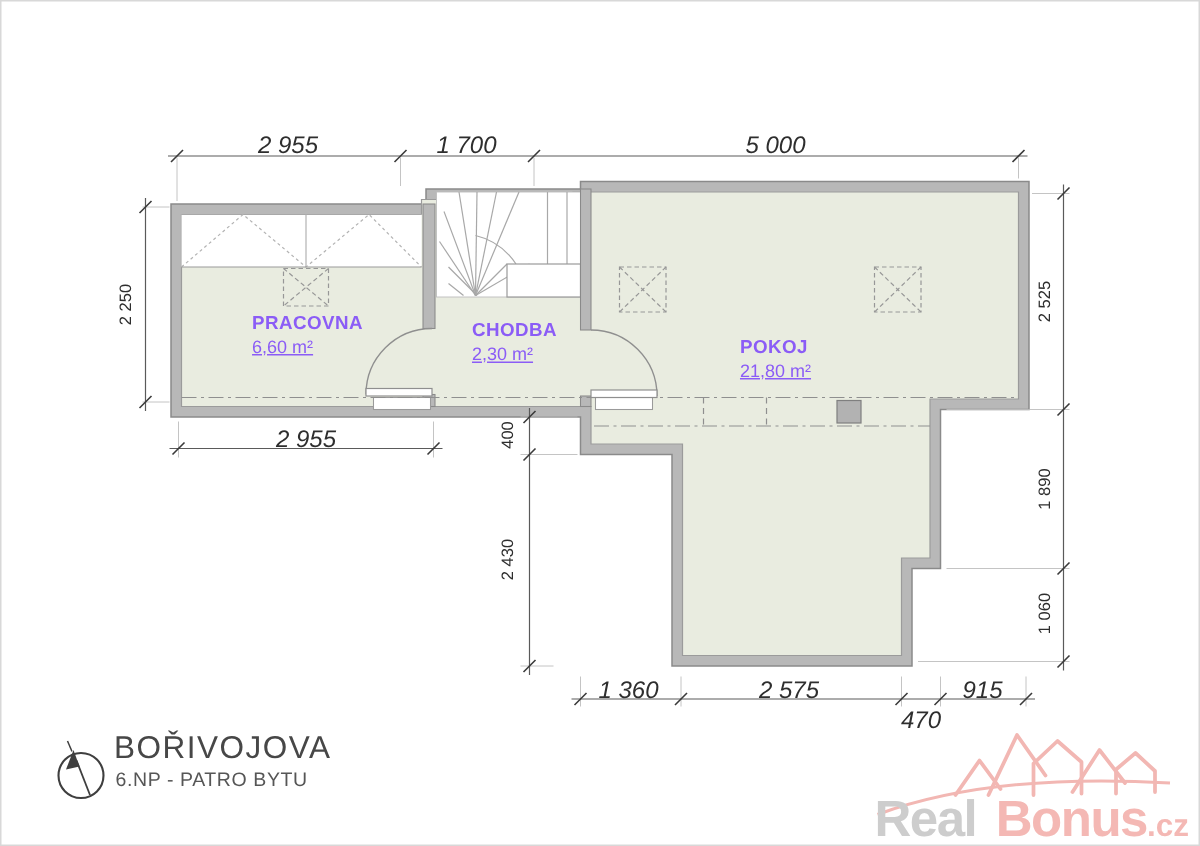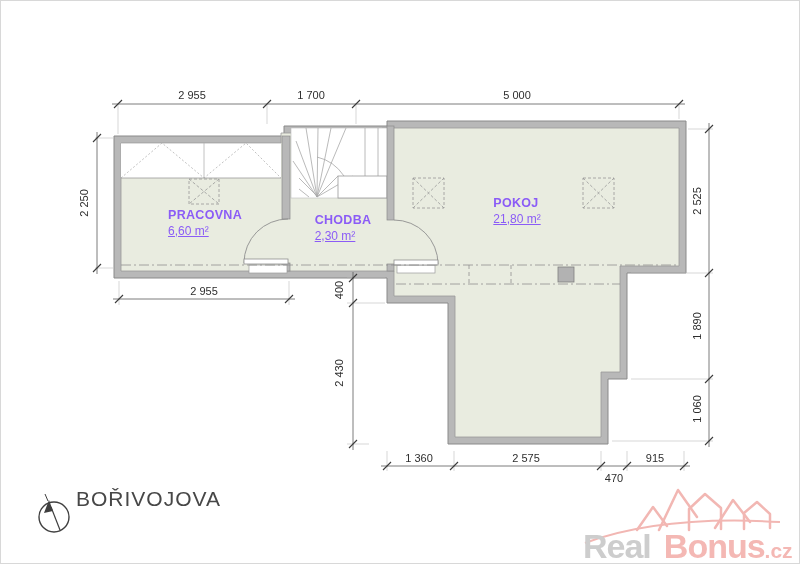--- a/index.html
+++ b/index.html
@@ -3,21 +3,21 @@
 <meta charset="utf-8">
 <style>
   html,body{margin:0;padding:0;background:#fff;}
   #canvas{
     position:relative;width:800px;height:564px;background:#ffffff;
     border:1px solid #d8d8d8;box-sizing:border-box;overflow:hidden;
     font-family:"Liberation Sans", sans-serif;
   }
   #plan-svg{position:absolute;left:0;top:0;}
   .txt{position:absolute;color:#2e2e2e;white-space:nowrap;}
-  .dim-h{font-size:11px;transform:translateX(-50%);}
+  .dim-h{font-size:16px;transform:translateX(-50%);font-style:italic;}
   .dim-v{font-size:11px;transform:translate(-50%,-50%) rotate(-90deg);}
   .room{transform:translateX(-50%);text-align:left;color:#8b5cf6;line-height:1.25;}
   .room .rname{font-size:12.5px;font-weight:bold;letter-spacing:.3px;}
   .room .rarea{font-size:12px;text-decoration:underline;}
   .watermark{
     position:absolute;left:218px;top:176px;width:430px;height:170px;
     font-family:"DejaVu Sans", sans-serif;font-weight:bold;font-size:148px;line-height:1;
     color:rgba(255,255,255,0.52);letter-spacing:2px;pointer-events:none;
   }
   .title{position:absolute;left:75px;top:486px;font-size:21px;letter-spacing:1px;color:#474747;}
@@ -177,39 +177,40 @@
 
 
   <div class="txt room" style="left:204px;top:207px;">
     <div class="rname">PRACOVNA</div>
     <div class="rarea">6,60 m²</div>
   </div>
   <div class="txt room" style="left:342px;top:212px;">
     <div class="rname">CHODBA</div>
     <div class="rarea">2,30 m²</div>
   </div>
-  <div class="txt room" style="left:516px;top:195px;">
+  <div class="txt room" style="left:516px;top:223px;">
     <div class="rname">POKOJ</div>
     <div class="rarea">21,80 m²</div>
   </div>
 
   <div class="txt dim-h" style="left:191px;top:88px;">2 955</div>
   <div class="txt dim-h" style="left:310px;top:88px;">1 700</div>
   <div class="txt dim-h" style="left:516px;top:88px;">5 000</div>
   <div class="txt dim-v" style="left:83px;top:202px;">2 250</div>
   <div class="txt dim-h" style="left:203px;top:284px;">2 955</div>
   <div class="txt dim-v" style="left:338px;top:289px;">400</div>
   <div class="txt dim-v" style="left:338px;top:372px;">2 430</div>
   <div class="txt dim-v" style="left:696px;top:200px;">2 525</div>
   <div class="txt dim-v" style="left:696px;top:325px;">1 890</div>
   <div class="txt dim-v" style="left:696px;top:408px;">1 060</div>
   <div class="txt dim-h" style="left:418px;top:451px;">1 360</div>
   <div class="txt dim-h" style="left:525px;top:451px;">2 575</div>
   <div class="txt dim-h" style="left:613px;top:451px;margin-top:20px;">470</div>
   <div class="txt dim-h" style="left:654px;top:451px;">915</div>
 
   <div class="title">BOŘIVOJOVA</div>
+  <div class="subtitle">6.NP - PATRO BYTU</div>
 
   <div class="brand">
     <span class="b-gray">Real</span><span class="b-pink">Bonus</span><span class="b-cz">.cz</span>
   </div>
 
 </div>
 
 </body></html>

